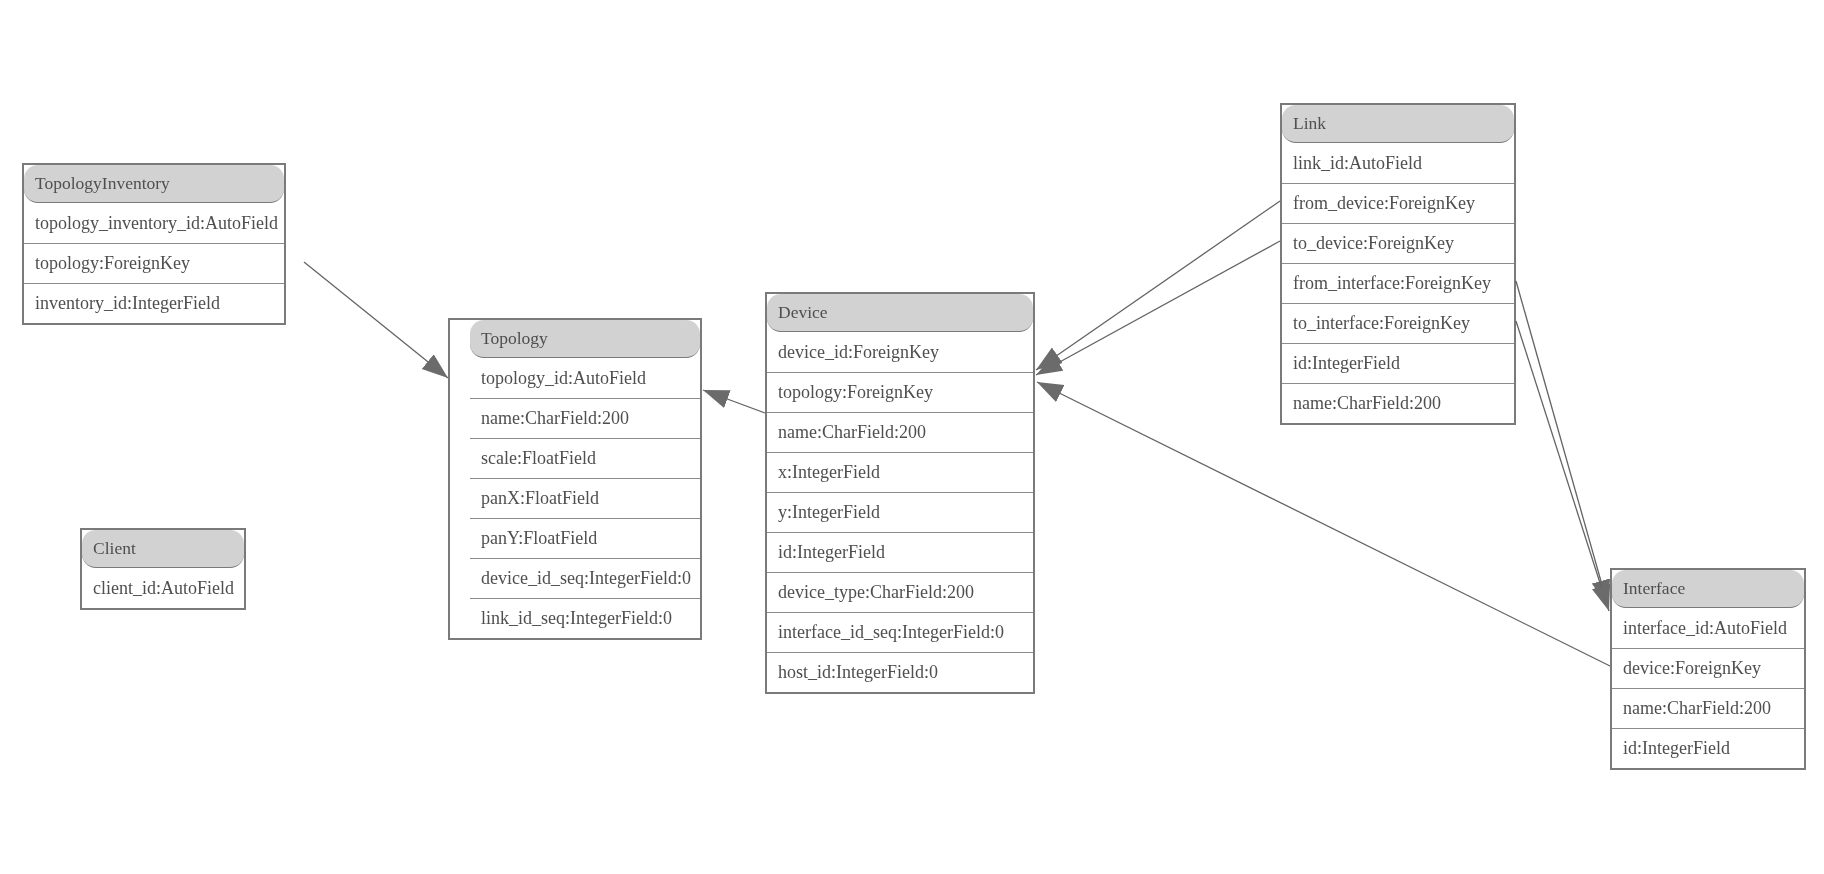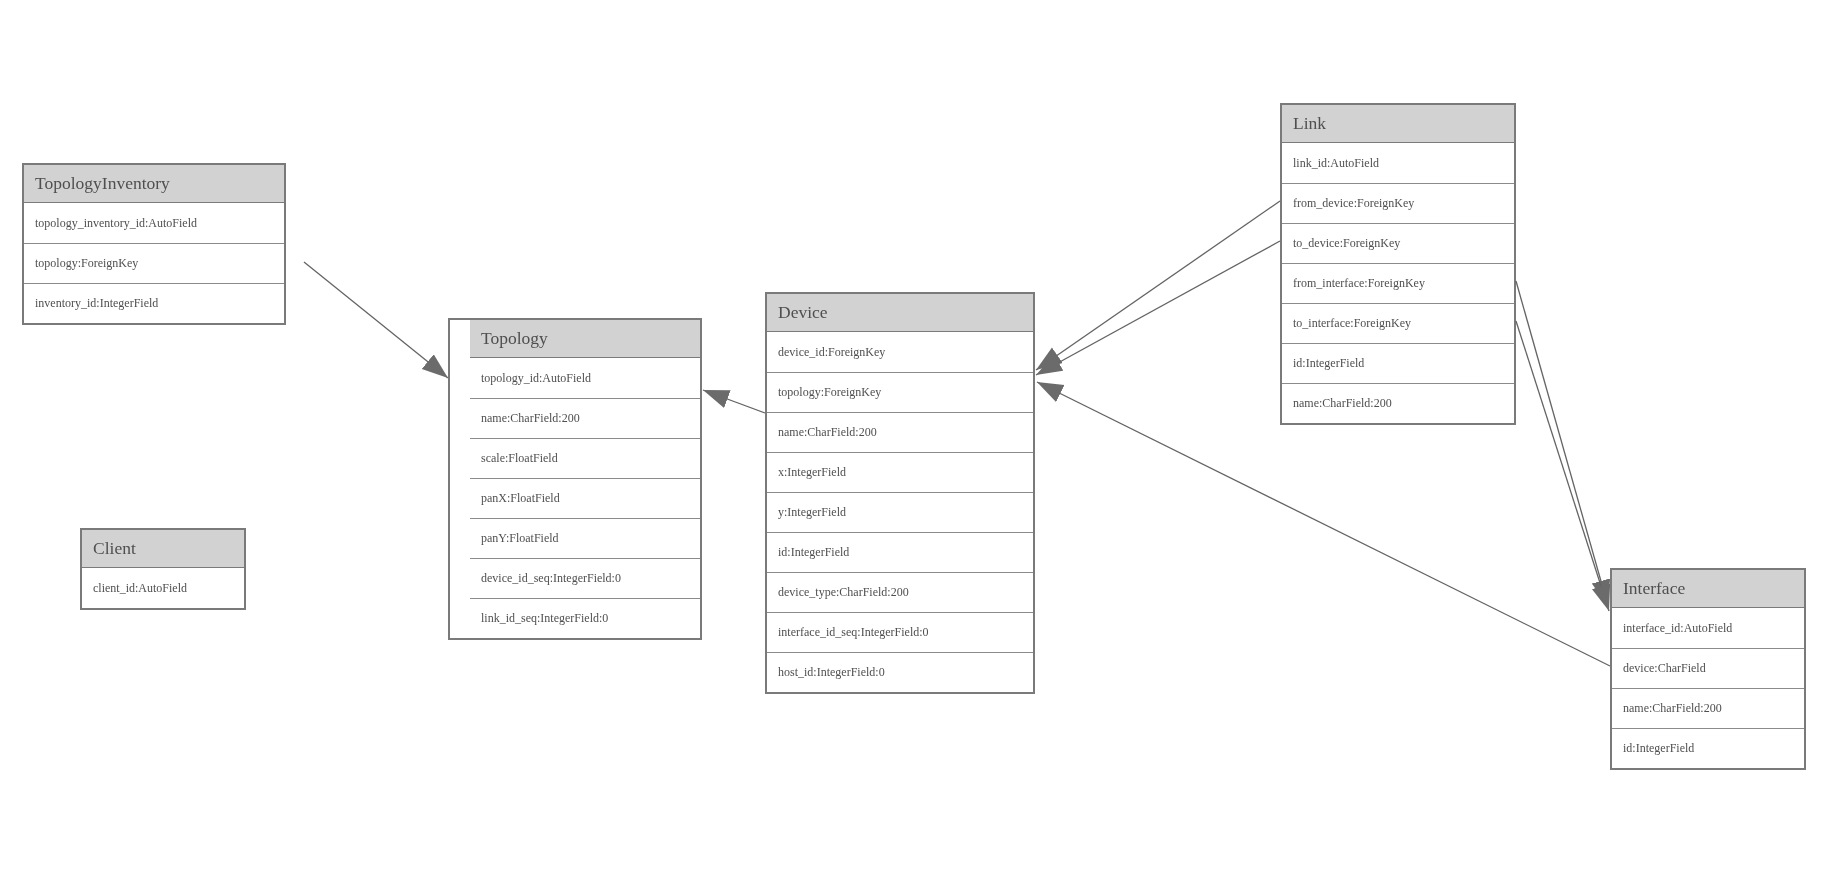--- a/index.html
+++ b/index.html
@@ -25,27 +25,28 @@
     background: var(--header-fill, #d2d2d2);
     height: 37px;
     display: flex;
     align-items: center;
     padding: 0 11px;
     border-bottom: 1px solid var(--border, #7a7a7a);
     font-size: 17.5px;
     color: var(--text, #4f4f4f);
     white-space: nowrap;
     overflow: hidden;
+    border-radius: 14px;
   }
   .entity-row {
     height: 40px;
     display: flex;
     align-items: center;
     padding: 0 11px;
-    font-size: 12px;
+    font-size: 18px;
     color: var(--text, #4f4f4f);
     white-space: nowrap;
     overflow: hidden;
     box-sizing: border-box;
   }
   .entity-row + .entity-row {
     border-top: 1px solid var(--row-line, #8b8b8b);
     text-align: center;
   }
   #edge-layer {
@@ -97,21 +98,21 @@
       <div class="entity-row">from_device:ForeignKey</div>
       <div class="entity-row">to_device:ForeignKey</div>
       <div class="entity-row">from_interface:ForeignKey</div>
       <div class="entity-row">to_interface:ForeignKey</div>
       <div class="entity-row">id:IntegerField</div>
       <div class="entity-row">name:CharField:200</div>
     </div>
     <div class="entity" style="left: 1610px; top: 568px; width: 196px;">
       <div class="entity-header">Interface</div>
       <div class="entity-row">interface_id:AutoField</div>
-      <div class="entity-row">device:CharField</div>
+      <div class="entity-row">device:ForeignKey</div>
       <div class="entity-row">name:CharField:200</div>
       <div class="entity-row">id:IntegerField</div>
     </div>
     <svg id="edge-layer" width="1824" height="874">
       <defs>
         <marker id="arrowhead" markerUnits="userSpaceOnUse" markerWidth="30" markerHeight="22" refX="26" refY="9.5" orient="auto">
           <path d="M0,0 L26,9.5 L0,19 Z" fill="#6b6b6b"></path>
         </marker>
       </defs>
       <line x1="304" y1="262" x2="448" y2="378" stroke="#646464" stroke-width="1.3" marker-end="url(#arrowhead)"></line>

